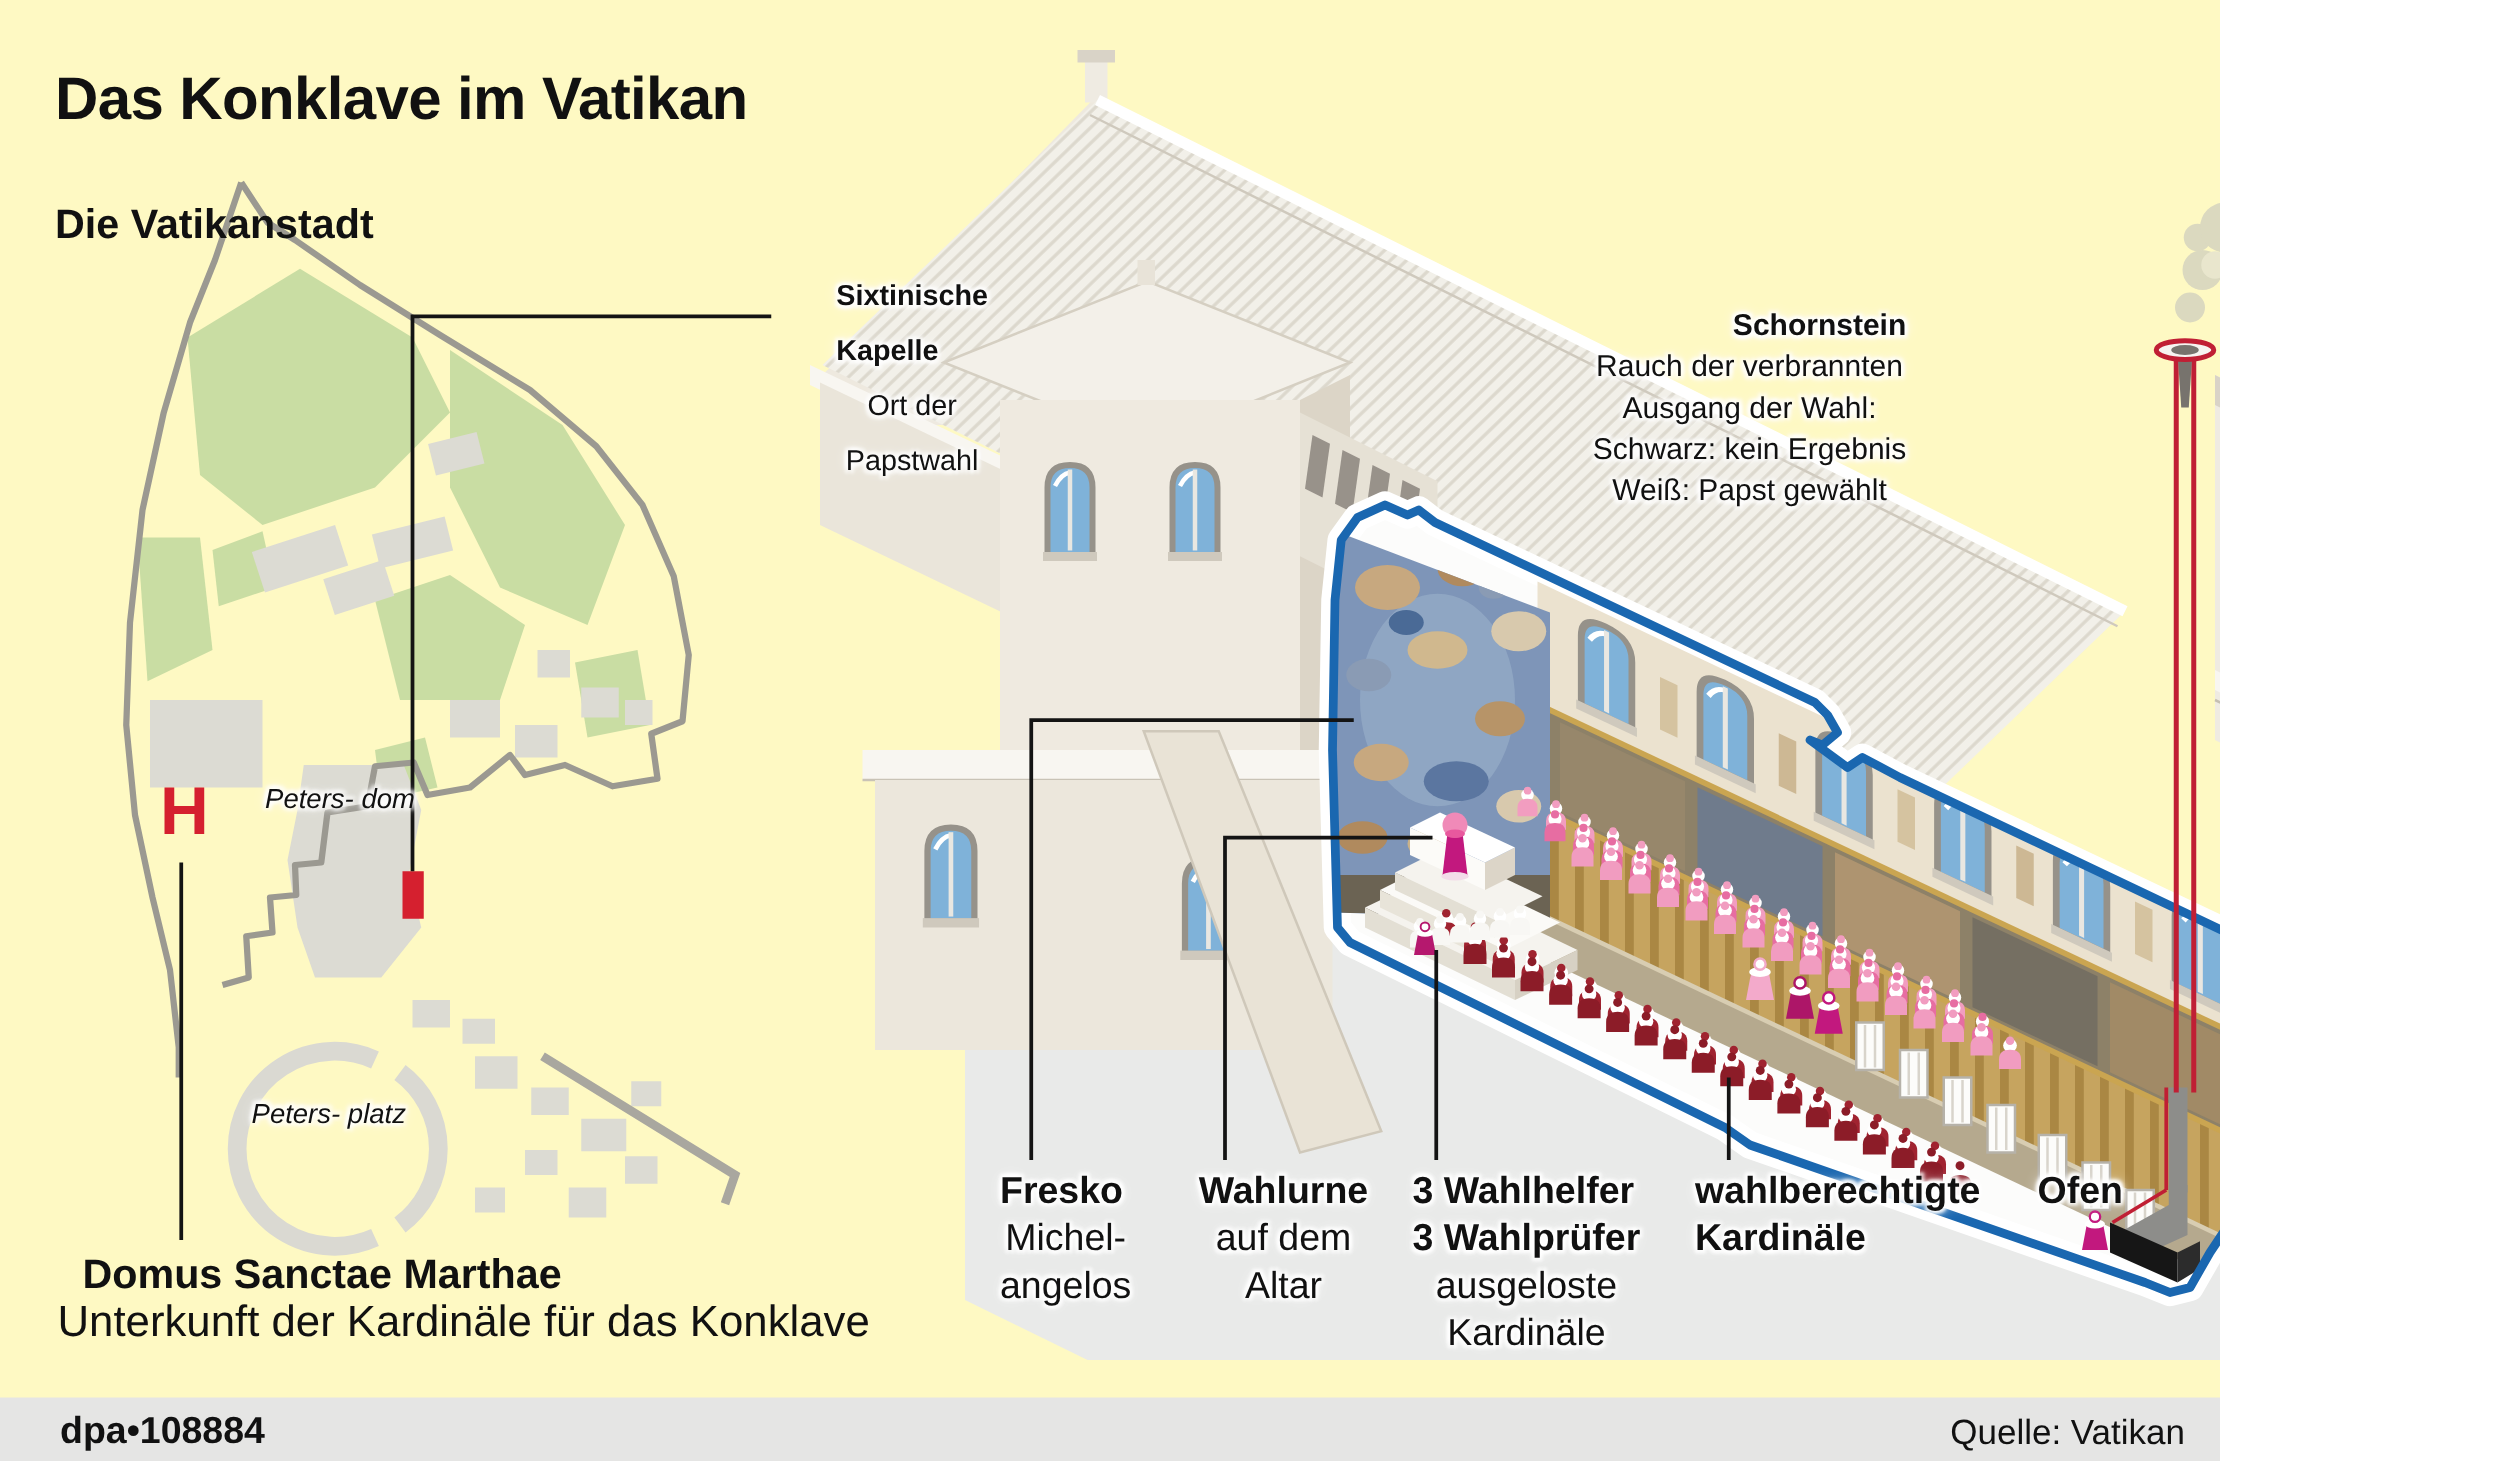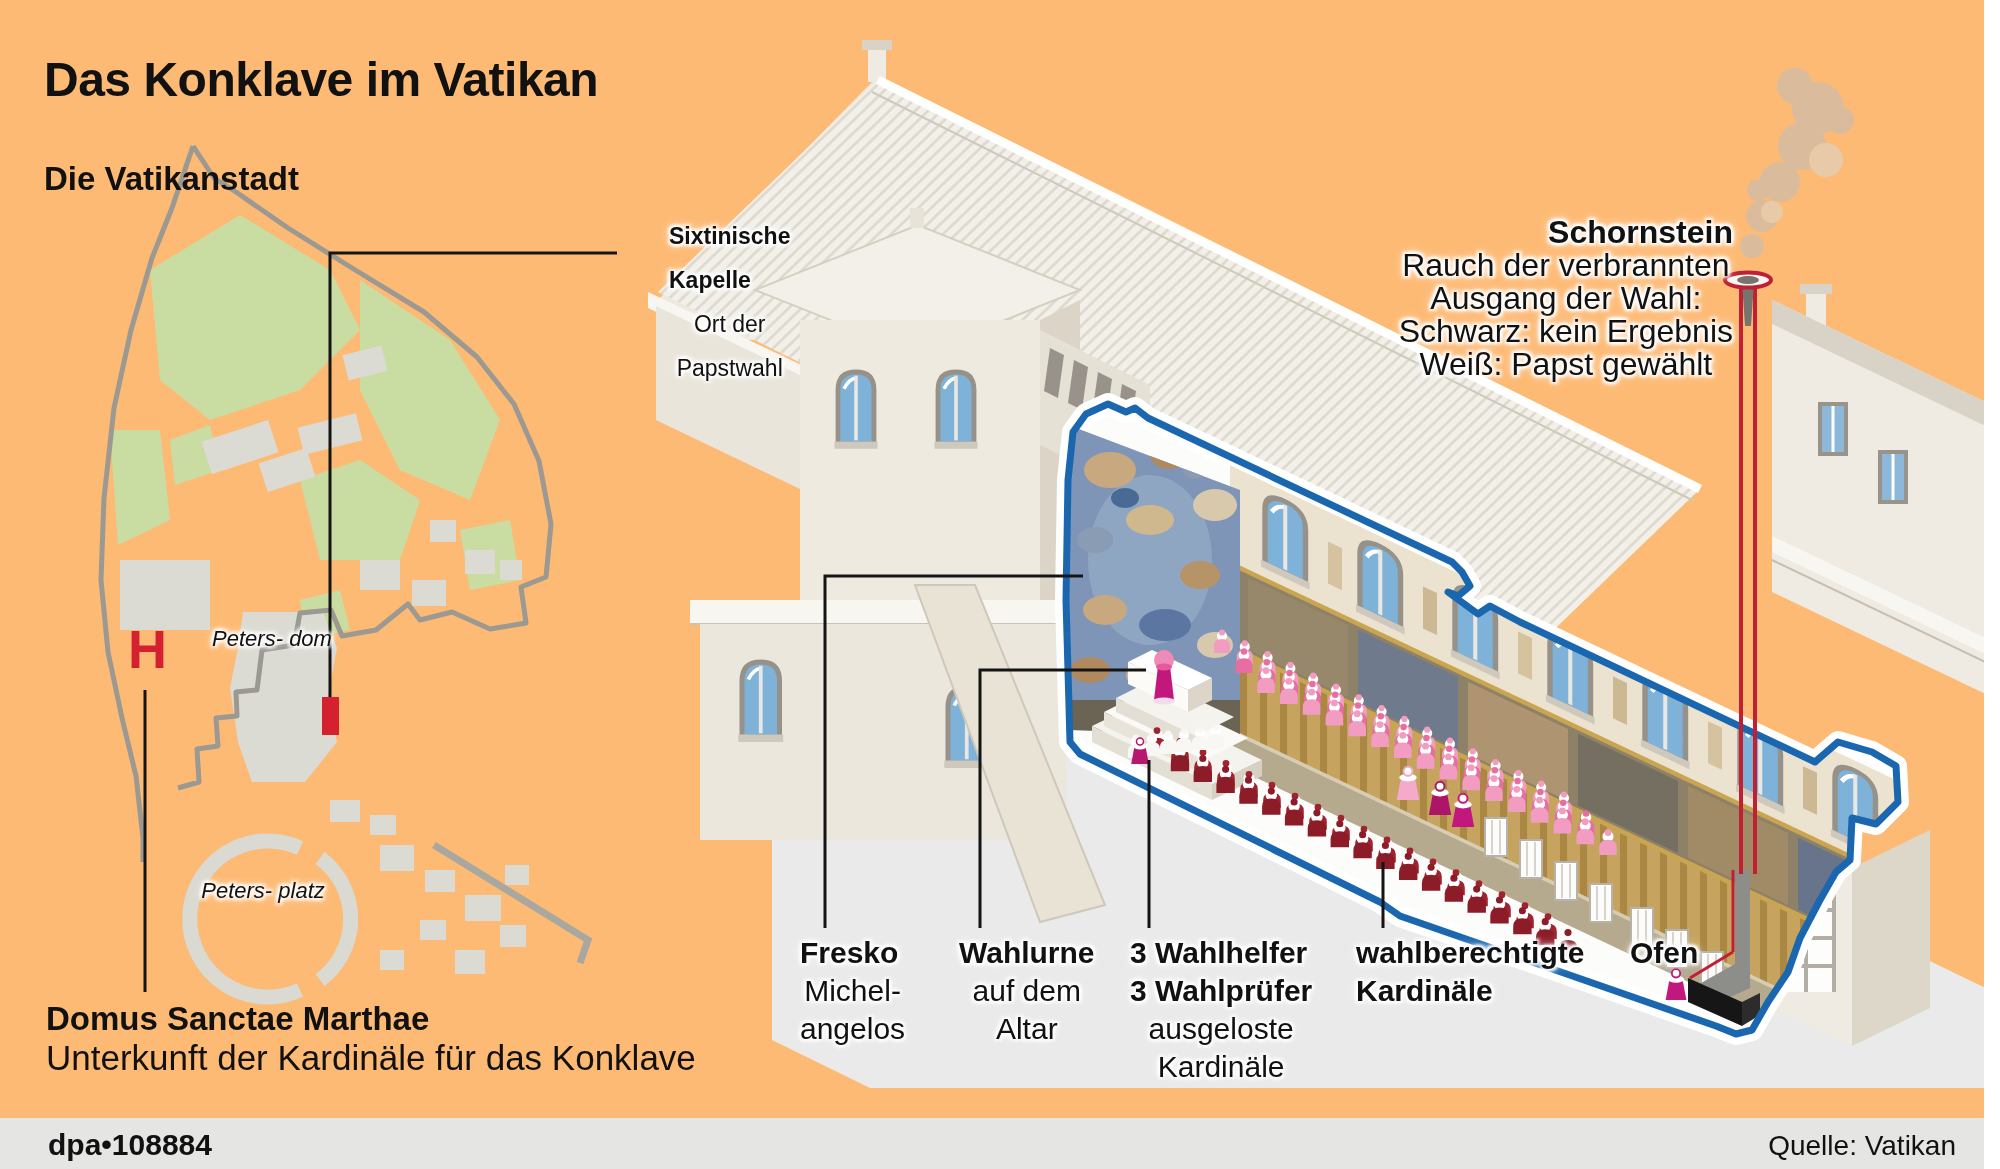--- a/index.html
+++ b/index.html
@@ -1,29 +1,29 @@
 <!DOCTYPE html>
 <html><head>
 <meta charset="utf-8">
 <style>
   html,body{margin:0;padding:0;background:#fff;}
-  #canvas{position:relative;width:1984px;height:1169px;background:#fdba74;overflow:hidden;
+  #canvas{position:relative;width:1776px;height:1169px;background:#fef9c3;overflow:hidden;
           font-family:"Liberation Sans", sans-serif;color:#111;}
   svg{position:absolute;left:0;top:0;}
   .txt{position:absolute;white-space:nowrap;}
   .title{font-size:48px;font-weight:bold;letter-spacing:-0.5px;}
   .subtitle{font-size:33px;font-weight:bold;}
   .ann{font-size:30px;line-height:38px;}
   .ann b{display:block;font-weight:bold;}
   .ann span{display:block;text-align:center;}
   .halo{text-shadow:-2px -2px 3px #fff,2px -2px 3px #fff,-2px 2px 3px #fff,2px 2px 3px #fff,0 0 7px #fff,0 0 12px #fff;}
   .sixt{font-size:23px;line-height:44px;margin-left:34px;}
-  .schorn{font-size:32px;line-height:33px;text-align:right;}
+  .schorn{font-size:24px;line-height:33px;text-align:right;margin-top:28px;}
   .maplab{font-size:22px;line-height:42px;font-style:italic;text-align:right;transform:translateX(-50%);}
-  .domus1{font-size:33px;font-weight:bold;}
+  .domus1{font-size:33px;font-weight:bold;margin-left:20px;}
   .domus2{font-size:35px;}
   .markerH{font-size:54px;font-weight:bold;color:#d5202f;}
   .footerbar{position:absolute;left:0;top:1118px;width:2000px;height:51px;background:#e5e5e4;}
   .credit{font-size:30px;font-weight:bold;top:1128px;left:48px;}
   .source{font-size:28px;top:1130px;right:28px;left:auto;}
 </style>
 </head>
 <body>
 
 <div id="canvas">

